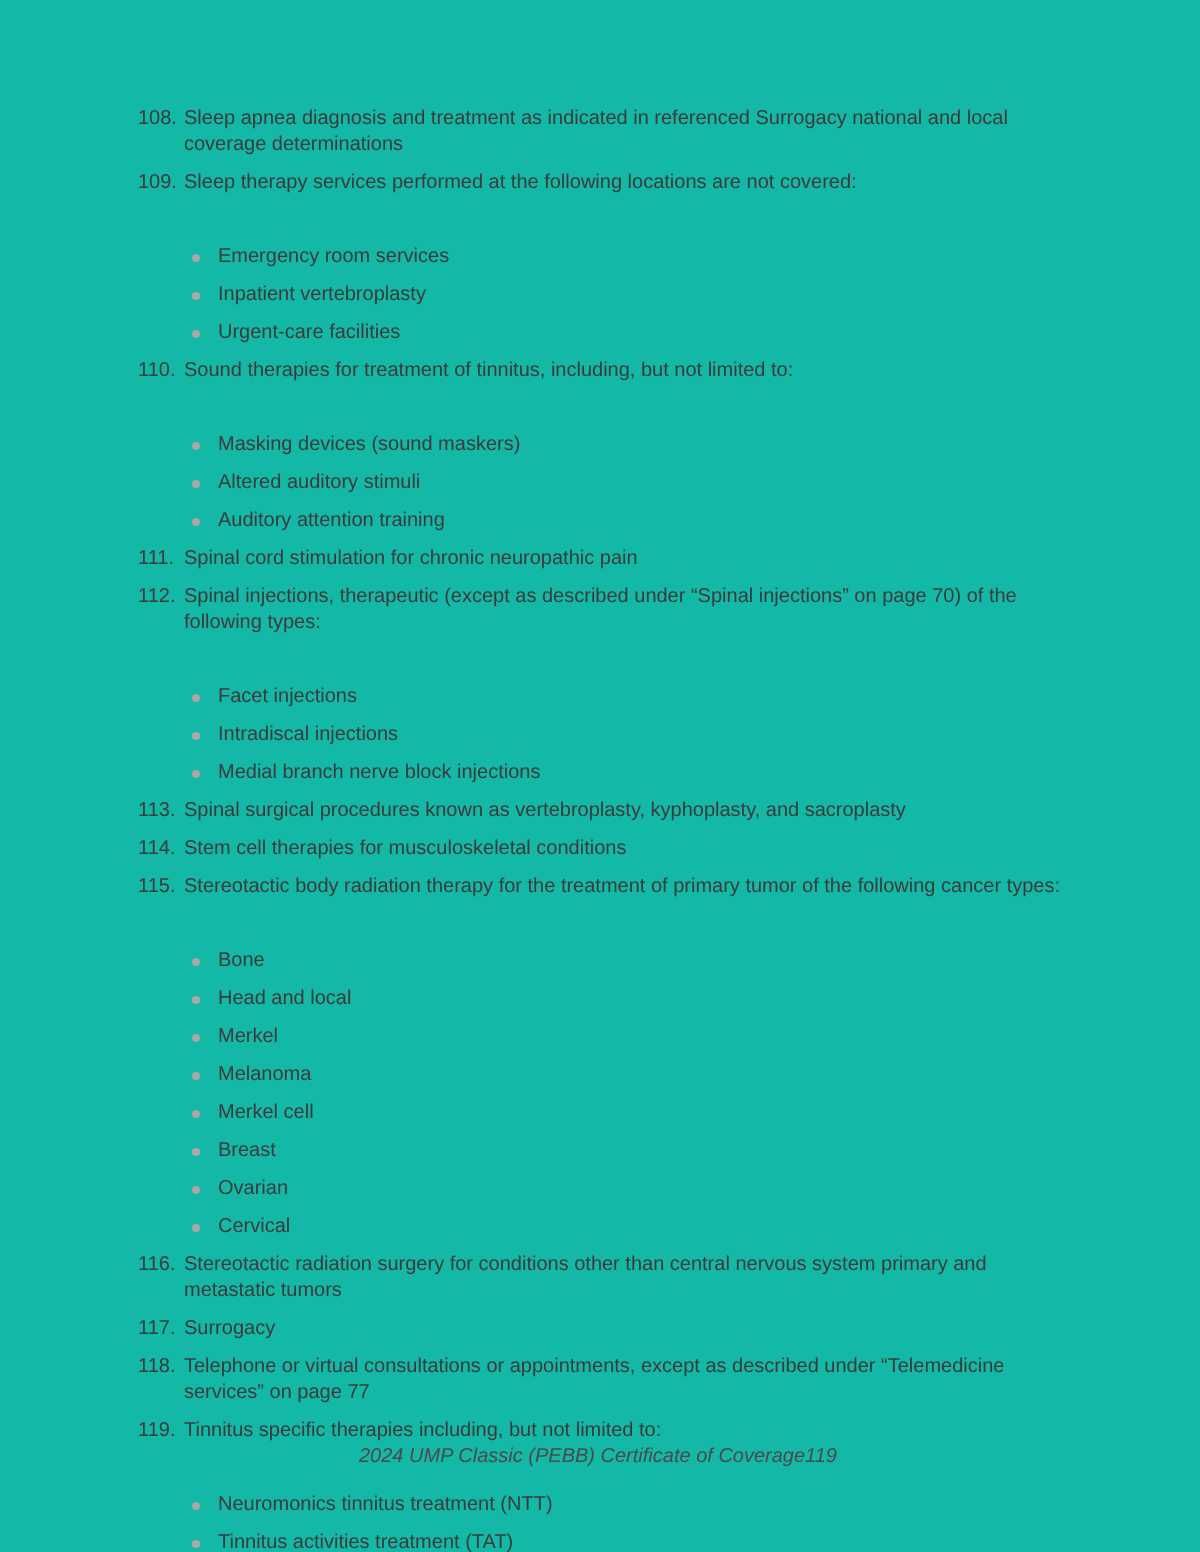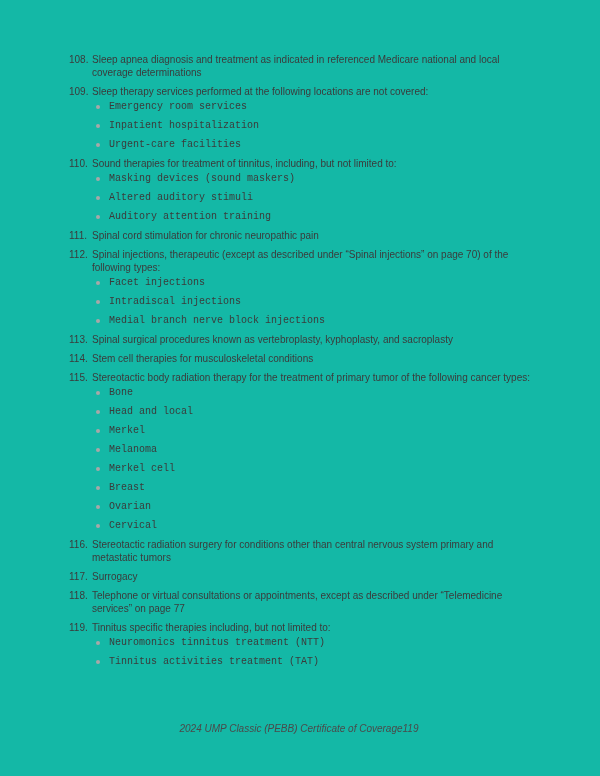--- a/index.html
+++ b/index.html
@@ -36,22 +36,21 @@
   }
   .num {
     flex: none;
     width: 23px;
   }
   .item-text {
     flex: 1;
     max-width: 446px;
   }
   .bullets {
-    margin-top: 2px;
-    font-family: Liberation Mono, monospace;
+    margin-top: 24px;
   }
   .bullet-row {
     display: flex;
     margin-left: 27px;
     margin-bottom: 6px;
   }
   .bullet-row:last-child {
     margin-bottom: 0;
   }
   .dot {
@@ -78,39 +77,39 @@
 </style>
 </head>
 <body>
 
 <div class="page">
 
   <div class="content">
   <div class="item">
     <div class="item-head">
       <span class="num">108.</span>
-      <div class="item-text">Sleep apnea diagnosis and treatment as indicated in referenced Medicare national and local coverage determinations</div>
+      <div class="item-text">Sleep apnea diagnosis and treatment as indicated in referenced Surrogacy national and local coverage determinations</div>
     </div>
 
   </div>
 
   <div class="item">
     <div class="item-head">
       <span class="num">109.</span>
       <div class="item-text">Sleep therapy services performed at the following locations are not covered:</div>
     </div>
     <div class="bullets">
   <div class="bullet-row">
     <span class="dot"></span>
     <span>Emergency room services</span>
   </div>
 
   <div class="bullet-row">
     <span class="dot"></span>
-    <span>Inpatient hospitalization</span>
+    <span>Inpatient vertebroplasty</span>
   </div>
 
   <div class="bullet-row">
     <span class="dot"></span>
     <span>Urgent-care facilities</span>
   </div>
 </div>
   </div>
 
   <div class="item">

